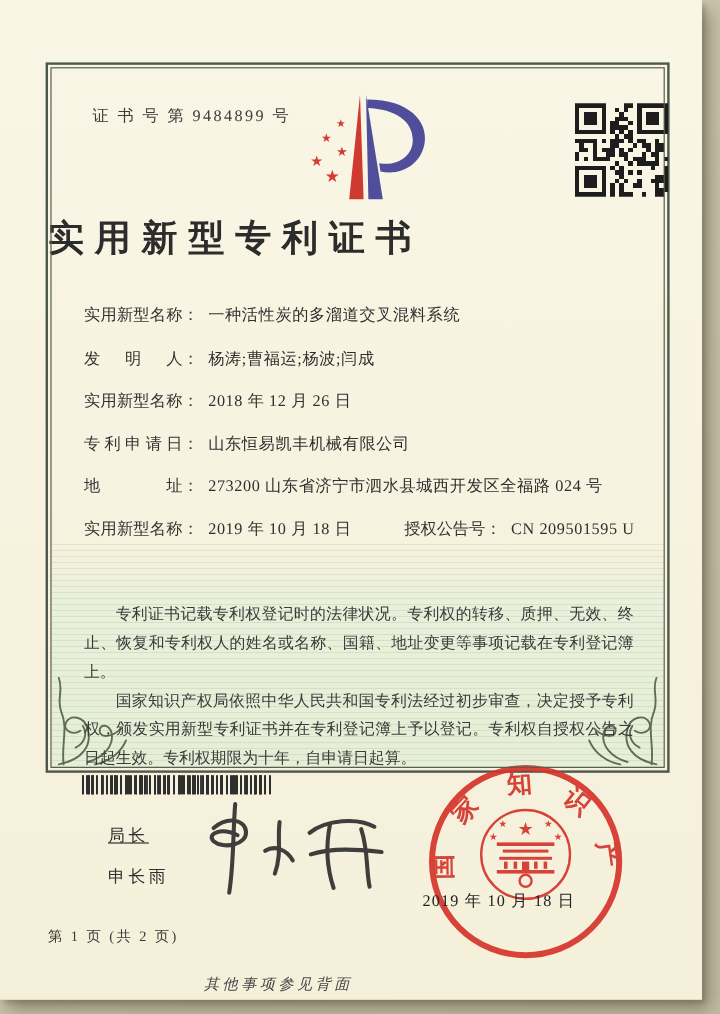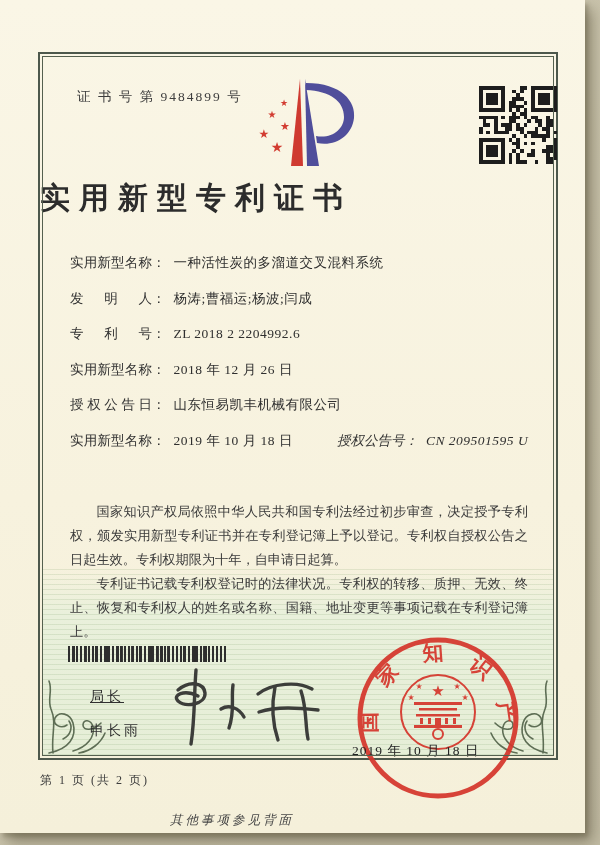--- a/index.html
+++ b/index.html
@@ -8,21 +8,21 @@
     background:linear-gradient(135deg,#cfc9b2 0%,#c2bca4 100%);
     font-family:"Liberation Serif","DejaVu Serif",serif;
     -webkit-font-smoothing:antialiased;
   }
   .paper{
     position:absolute;left:0;top:0;width:585px;height:833px;
     background:linear-gradient(180deg,#faf6e6 0%,#f7f2de 60%,#f5f0da 100%);
     box-shadow:7px 9px 14px rgba(70,64,40,.45), 3px 4px 4px rgba(70,64,40,.25);
   }
   .frame{
-    position:absolute;left:38px;top:52px;width:520px;height:708px;
+    position:absolute;left:38px;top:52px;width:520px;height:592px;
     border:2px solid #4d584c;box-sizing:border-box;
   }
   .frame::before{
     content:"";position:absolute;inset:2px;border:1px solid #55604f;pointer-events:none;z-index:5;
   }
   .band{
     position:absolute;left:3px;right:3px;bottom:3px;height:186px;z-index:0;
     background:
       repeating-linear-gradient(0deg, rgba(110,150,92,.16) 0 1px, rgba(0,0,0,0) 1px 5px),
       linear-gradient(180deg, rgba(233,240,219,0) 0px, #e9f0db 46px, #e6eed7 100%);
@@ -38,21 +38,21 @@
   .qr{position:absolute;left:439px;top:32px;width:78px;height:78px;z-index:2;}
   .title{
     position:absolute;left:0;right:0;top:124px;margin:0;text-align:left;
     font-size:30px;font-weight:700;color:#2c2c2c;letter-spacing:9px;z-index:2;
   }
   .fields{position:absolute;left:30px;right:26px;top:200px;z-index:2;}
   .frow{height:35.5px;font-size:13.5px;color:#333;line-height:17px;white-space:nowrap;}
   .flab{display:inline-block;width:82px;text-align:justify;text-align-last:justify;color:#333;}
   .fcolon{display:inline-block;margin-right:8px;color:#333;}
   .fval{letter-spacing:.5px;color:#2f2f2f;}
-  .gpair2{margin-left:44px;font-style:italic;}
+  .gpair2{margin-left:44px;}
   .paras{position:absolute;left:30px;right:28px;top:446px;z-index:2;
     font-size:13.2px;line-height:24px;color:#3a3a3a;text-align:justify;}
   .paras p{margin:0;text-indent:2em;}
   .barcode{
     position:absolute;left:28px;top:592px;width:158px;height:16px;z-index:2;
     background:
       repeating-linear-gradient(90deg,#2e2e2e 0 2px,rgba(0,0,0,0) 2px 4px),
       repeating-linear-gradient(90deg,rgba(0,0,0,0) 0 5px,#2e2e2e 5px 7px,rgba(0,0,0,0) 7px 11px),
       repeating-linear-gradient(90deg,#3a3a3a 0 1px,rgba(0,0,0,0) 1px 9px);
   }
@@ -114,36 +114,36 @@
     <h1 class="title">实用新型专利证书</h1>
 
     <div class="fields">
       <div class="frow">
         <span class="flab">实用新型名称</span><span class="fcolon">：</span><span class="fval">一种活性炭的多溜道交叉混料系统</span>
       </div>
       <div class="frow">
         <span class="flab">发明人</span><span class="fcolon">：</span><span class="fval">杨涛;曹福运;杨波;闫成</span>
       </div>
       <div class="frow">
-        <span class="flab">专利号</span><span class="fcolon">：</span><span class="fval">ZL 2018 2 2204992.6</span>
-      </div>
-      <div class="frow">
         <span class="flab">实用新型名称</span><span class="fcolon">：</span><span class="fval">2018 年 12 月 26 日</span>
       </div>
       <div class="frow">
-        <span class="flab">授权公告日</span><span class="fcolon">：</span><span class="fval">山东恒易凯丰机械有限公司</span>
+        <span class="flab">专利申请日</span><span class="fcolon">：</span><span class="fval">山东恒易凯丰机械有限公司</span>
+      </div>
+      <div class="frow">
+        <span class="flab">地址</span><span class="fcolon">：</span><span class="fval">273200 山东省济宁市泗水县城西开发区全福路 024 号</span>
       </div>
       <div class="frow">
         <span class="flab">实用新型名称</span><span class="fcolon">：</span><span class="fval">2019 年 10 月 18 日</span><span class="gpair2"><span>授权公告号</span><span class="fcolon">：</span><span class="fval">CN 209501595 U</span></span>
       </div>
     </div>
 
     <div class="paras">
+      <p>专利证书记载专利权登记时的法律状况。专利权的转移、质押、无效、终止、恢复和专利权人的姓名或名称、国籍、地址变更等事项记载在专利登记簿上。</p>
       <p>国家知识产权局依照中华人民共和国专利法经过初步审查，决定授予专利权，颁发实用新型专利证书并在专利登记簿上予以登记。专利权自授权公告之日起生效。专利权期限为十年，自申请日起算。</p>
-      <p>专利证书记载专利权登记时的法律状况。专利权的转移、质押、无效、终止、恢复和专利权人的姓名或名称、国籍、地址变更等事项记载在专利登记簿上。</p>
     </div>
 
     <div class="barcode"></div>
 
     <div class="director-label">局长</div>
     <div class="director-name">申长雨</div>
 
     <svg class="signature" viewBox="0 0 180 100">
       <g stroke="#262626" fill="none" stroke-width="3.4" stroke-linecap="round" opacity=".88">
         <path d="M38,12 C36,36 37,60 33,86"></path>

